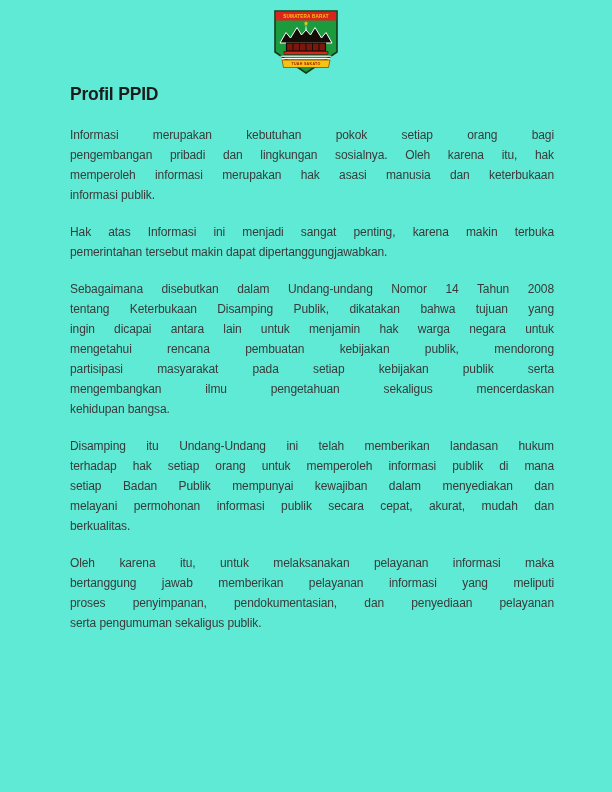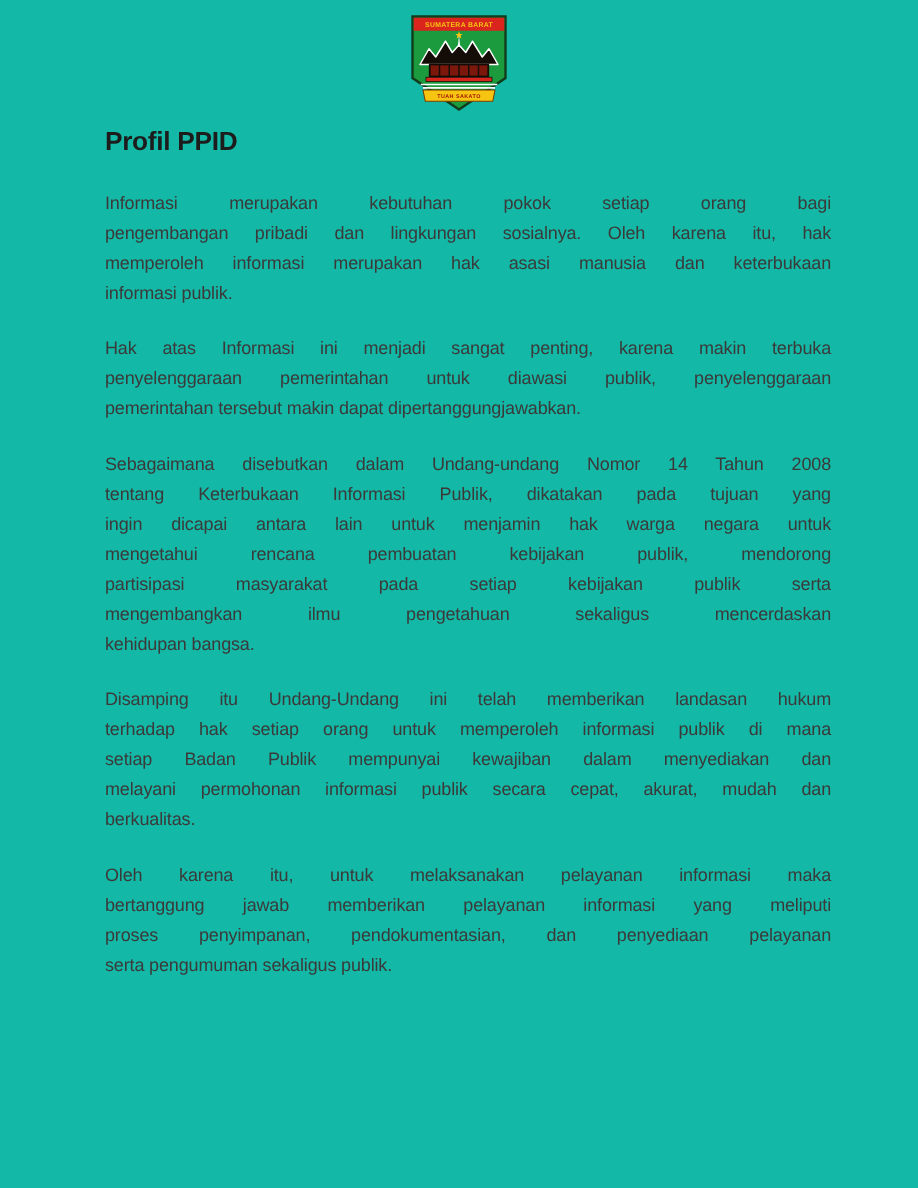--- a/index.html
+++ b/index.html
@@ -4,21 +4,21 @@
 <style>
   html, body {
     margin: 0;
     padding: 0;
     background: #ffffff;
   }
   .page {
     position: relative;
     width: 612px;
     height: 792px;
-    background: #14b8a6;
+    background: #5eead4;
     overflow: hidden;
     font-family: "Liberation Sans", sans-serif;
   }
   .emblem-wrap {
     position: absolute;
     top: 10px;
     left: 0;
     width: 612px;
     display: flex;
     justify-content: center;
@@ -111,26 +111,25 @@
     <h1 class="doc-title">Profil PPID</h1>
     <div id="paragraphs">
         <div class="para">
           <div class="line">Informasi merupakan kebutuhan pokok setiap orang bagi</div>
           <div class="line">pengembangan pribadi dan lingkungan sosialnya. Oleh karena itu, hak</div>
           <div class="line">memperoleh informasi merupakan hak asasi manusia dan keterbukaan</div>
           <div class="line last">informasi publik.</div>
         </div>
         <div class="para">
           <div class="line">Hak atas Informasi ini menjadi sangat penting, karena makin terbuka</div>
-          <div class="line">penyelenggaraan pemerintahan untuk diawasi publik, penyelenggaraan</div>
           <div class="line last">pemerintahan tersebut makin dapat dipertanggungjawabkan.</div>
         </div>
         <div class="para">
           <div class="line">Sebagaimana disebutkan dalam Undang-undang Nomor 14 Tahun 2008</div>
-          <div class="line">tentang Keterbukaan Informasi Publik, dikatakan pada tujuan yang</div>
+          <div class="line">tentang Keterbukaan Disamping Publik, dikatakan bahwa tujuan yang</div>
           <div class="line">ingin dicapai antara lain untuk menjamin hak warga negara untuk</div>
           <div class="line">mengetahui rencana pembuatan kebijakan publik, mendorong</div>
           <div class="line">partisipasi masyarakat pada setiap kebijakan publik serta</div>
           <div class="line">mengembangkan ilmu pengetahuan sekaligus mencerdaskan</div>
           <div class="line last">kehidupan bangsa.</div>
         </div>
         <div class="para">
           <div class="line">Disamping itu Undang-Undang ini telah memberikan landasan hukum</div>
           <div class="line">terhadap hak setiap orang untuk memperoleh informasi publik di mana</div>
           <div class="line">setiap Badan Publik mempunyai kewajiban dalam menyediakan dan</div>

